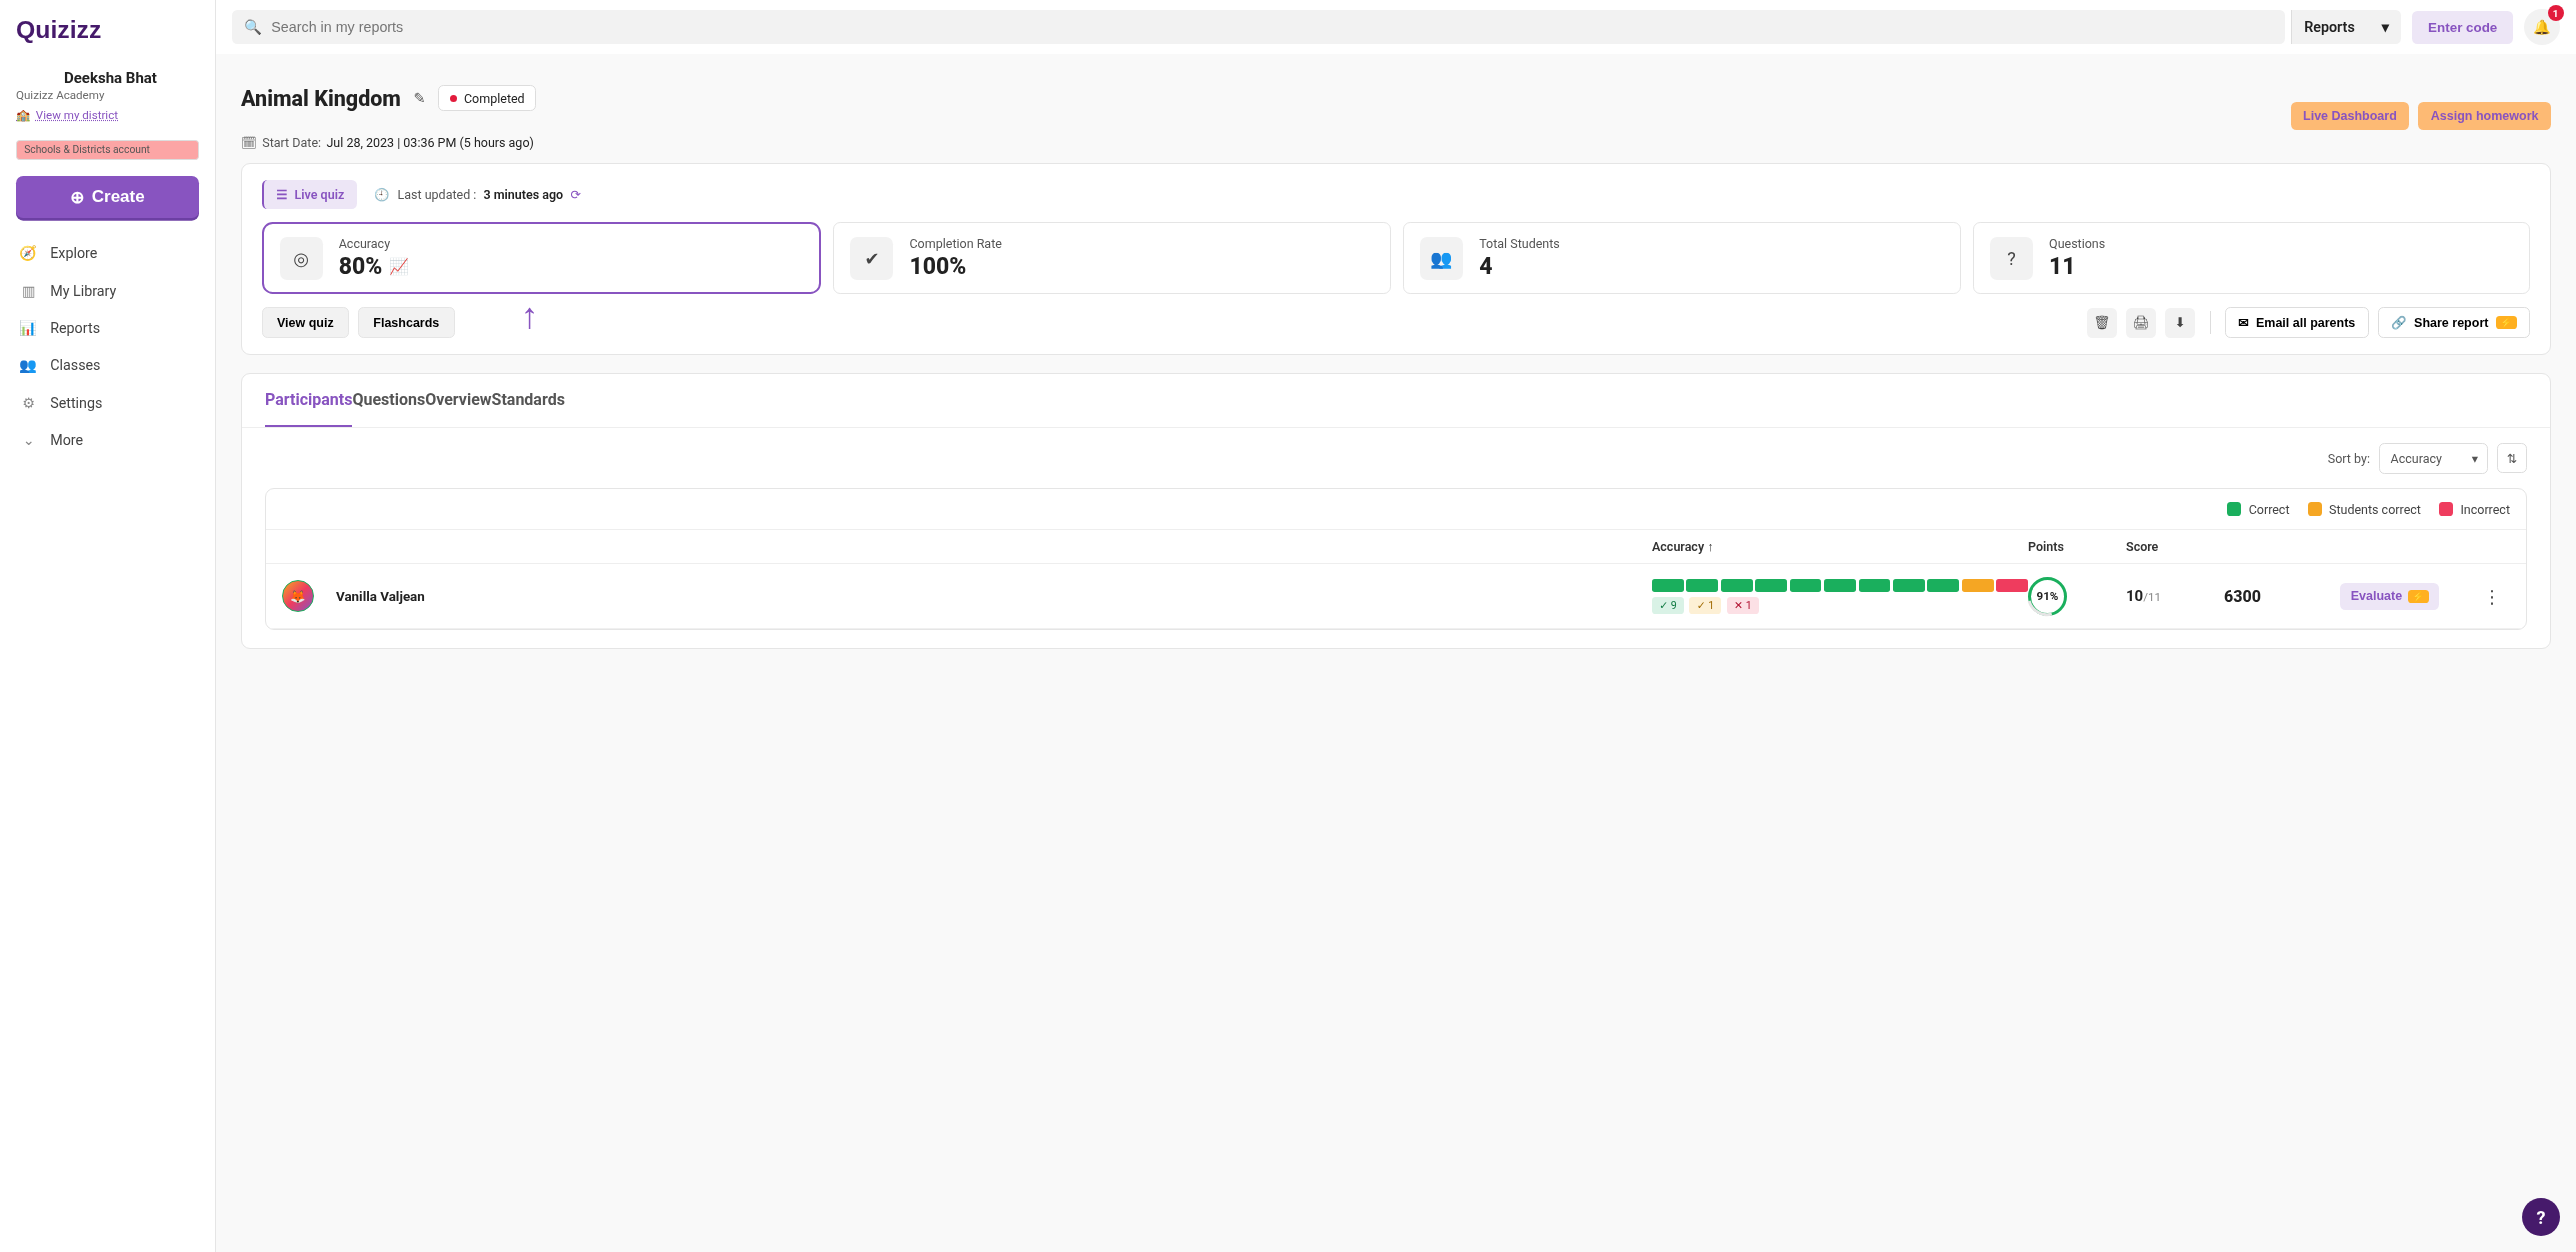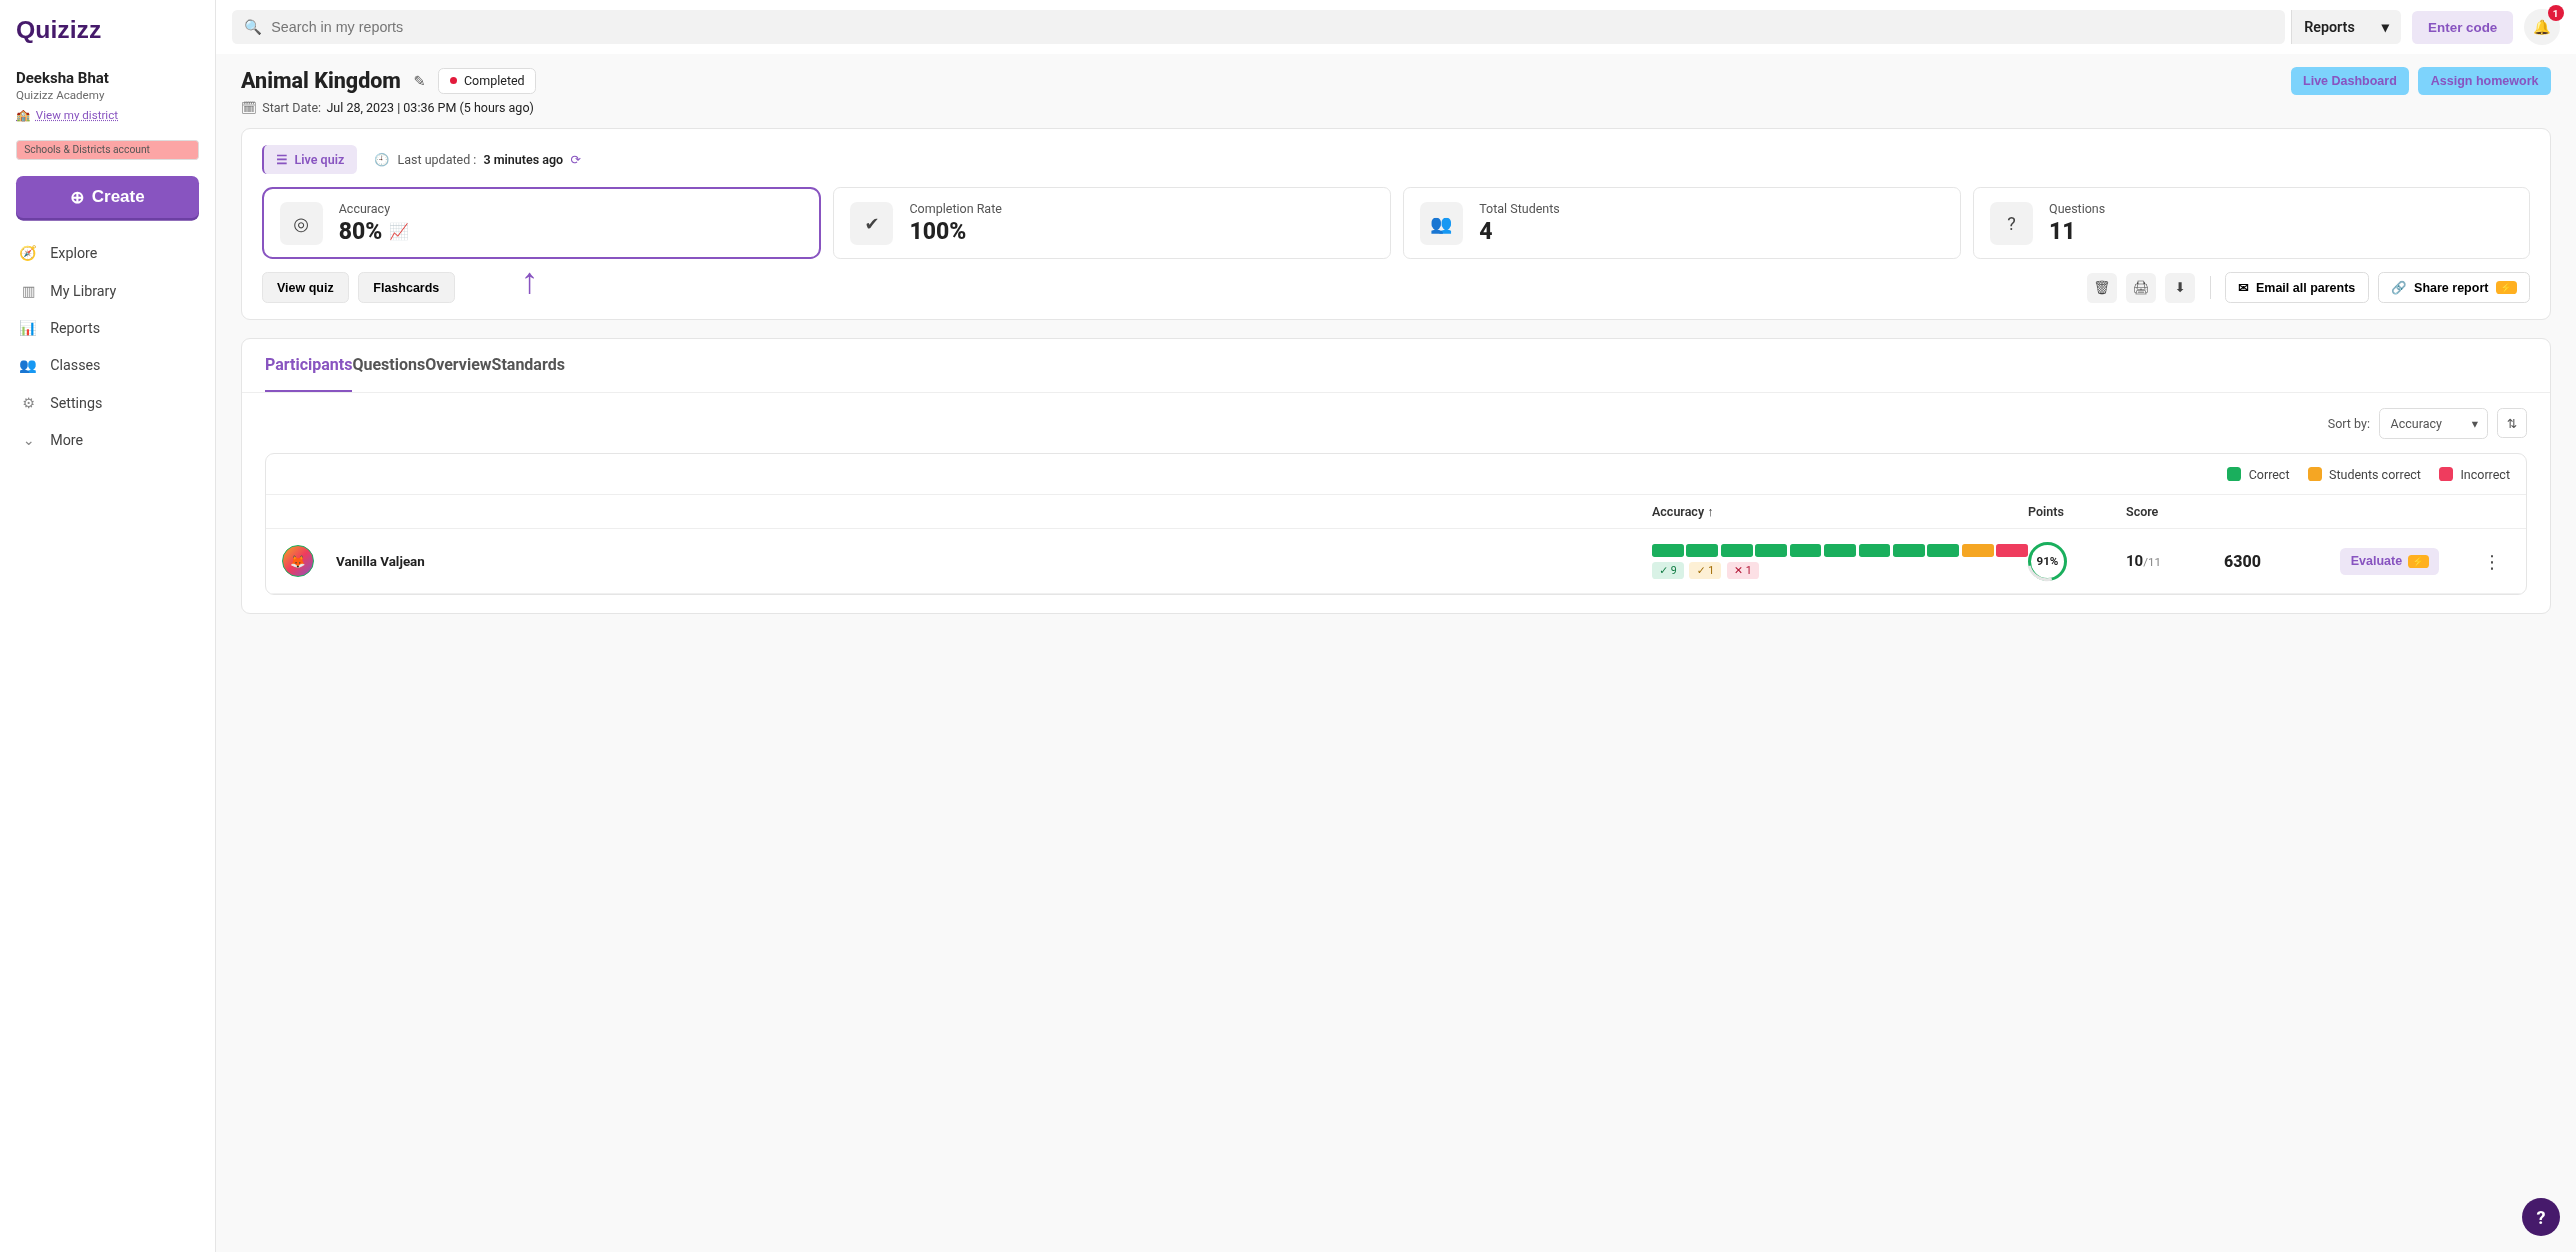--- a/index.html
+++ b/index.html
@@ -4,21 +4,21 @@
 <style>
 * { box-sizing: border-box; margin: 0; padding: 0; }
 body { font-family: -apple-system, BlinkMacSystemFont, "Segoe UI", Roboto, sans-serif; background: #f9f9f9; color: #222; overflow-x: hidden; }
 .app { display: flex; height: 100vh; width: 100vw; }
 
 
 .sidebar { width: 216px; background: #fff; border-right: 0.9px solid #e5e5e5; display: flex; flex-direction: column; padding: 10.7px 0; }
 .logo { padding: 3.6px 16px 12.5px; }
 .logo svg { width: 143px; height: auto; }
 .user-block { padding: 5.4px 16px 10.7px; }
-.user-name { font-weight: 700; font-size: 15px; }
+.user-name { font-weight: 700; font-size: 15px; margin-left: 48px; }
 .user-org { font-size: 11.6px; color: #6b6b6b; margin-top: 1.8px; }
 .district-link { display: flex; align-items: center; gap: 5.4px; margin-top: 5.4px; font-size: 11.6px; color: #8854c0; text-decoration: underline dotted; }
 .badge-account { display: inline-block; background: #fca5a5; border: 0.9px solid #ddd; border-radius: 3.6px; font-size: 10.3px; padding: 2.7px 7.2px; margin: 7.2px 16px 12.5px; color: #555; }
 .create-btn { margin: 3.6px 16px 16px; background: #8854c0; color: #fff; border: none; border-radius: 7.2px; padding: 10.7px; font-size: 17px; font-weight: 700; display: flex; align-items: center; justify-content: center; gap: 7.2px; cursor: pointer; box-shadow: 0 2.7px 0 #6c3fa3; }
 .nav { display: flex; flex-direction: column; }
 .nav-item { display: flex; align-items: center; gap: 12.5px; padding: 10.7px 19.7px; font-size: 14.3px; color: #444; cursor: pointer; }
 .nav-item .nic { width: 18px; text-align: center; color: #888; }
 
 
 .main { flex: 1; display: flex; flex-direction: column; overflow: auto; }
@@ -29,21 +29,21 @@
 .enter-code { background: #ede6f6; color: #8854c0; border: none; border-radius: 5.4px; padding: 9px 16px; font-weight: 600; font-size: 13.4px; cursor: pointer; }
 .bell-wrap { position: relative; width: 36px; height: 36px; border-radius: 50%; background: #f2f2f2; display: flex; align-items: center; justify-content: center; cursor: pointer; }
 .bell-badge { position: absolute; top: -3.6px; right: -3.6px; background: #e21b3c; color: #fff; border-radius: 50%; font-size: 9.8px; font-weight: 700; width: 16px; height: 16px; display: flex; align-items: center; justify-content: center; }
 
 
 .page-head { display: flex; align-items: center; justify-content: space-between; padding: 12.5px 25px 3.6px; }
 .page-head-left { display: flex; align-items: center; gap: 12.5px; }
 .page-title { font-size: 21.5px; font-weight: 800; }
 .status-pill { border: 0.9px solid #ddd; border-radius: 5.4px; padding: 4.5px 10.7px; font-size: 12.5px; display: flex; align-items: center; gap: 7.2px; background: #fff; }
 .dot-red { width: 7.2px; height: 7.2px; border-radius: 50%; background: #e21b3c; }
-.ghost-btn { background: #7dd3fc; color: #8854c0; border: none; border-radius: 5.4px; padding: 7.2px 12.5px; font-weight: 600; font-size: 12.5px; cursor: pointer; }
+.ghost-btn { background: #fdba74; color: #8854c0; border: none; border-radius: 5.4px; padding: 7.2px 12.5px; font-weight: 600; font-size: 12.5px; cursor: pointer; margin-top: 35px; }
 .meta-row { padding: 1.8px 25px 12.5px; color: #555; font-size: 12.5px; display: flex; gap: 5.4px; align-items: center; }
 
 
 .summary-card { margin: 0 25px 18px; background: #fff; border: 0.9px solid #e5e5e5; border-radius: 9px; padding: 16px 19.7px; }
 .summary-top { display: flex; align-items: center; gap: 18px; margin-bottom: 12.5px; }
 .live-quiz-chip { background: #ede6f6; border-left: 2.7px solid #8854c0; color: #8854c0; font-weight: 600; padding: 7.2px 12.5px; border-radius: 5.4px; display: flex; gap: 7.2px; align-items: center; font-size: 12.5px; }
 .updated { color: #555; font-size: 12.5px; display: flex; align-items: center; gap: 7.2px; }
 .updated b { color: #222; font-weight: 600; }
 .stats-row { display: flex; gap: 12.5px; margin-bottom: 12.5px; position: relative; }
 .stat-card { flex: 1; border: 0.9px solid #e5e5e5; border-radius: 7.2px; padding: 12.5px 16px; display: flex; align-items: center; gap: 16px; background: #fff; }

